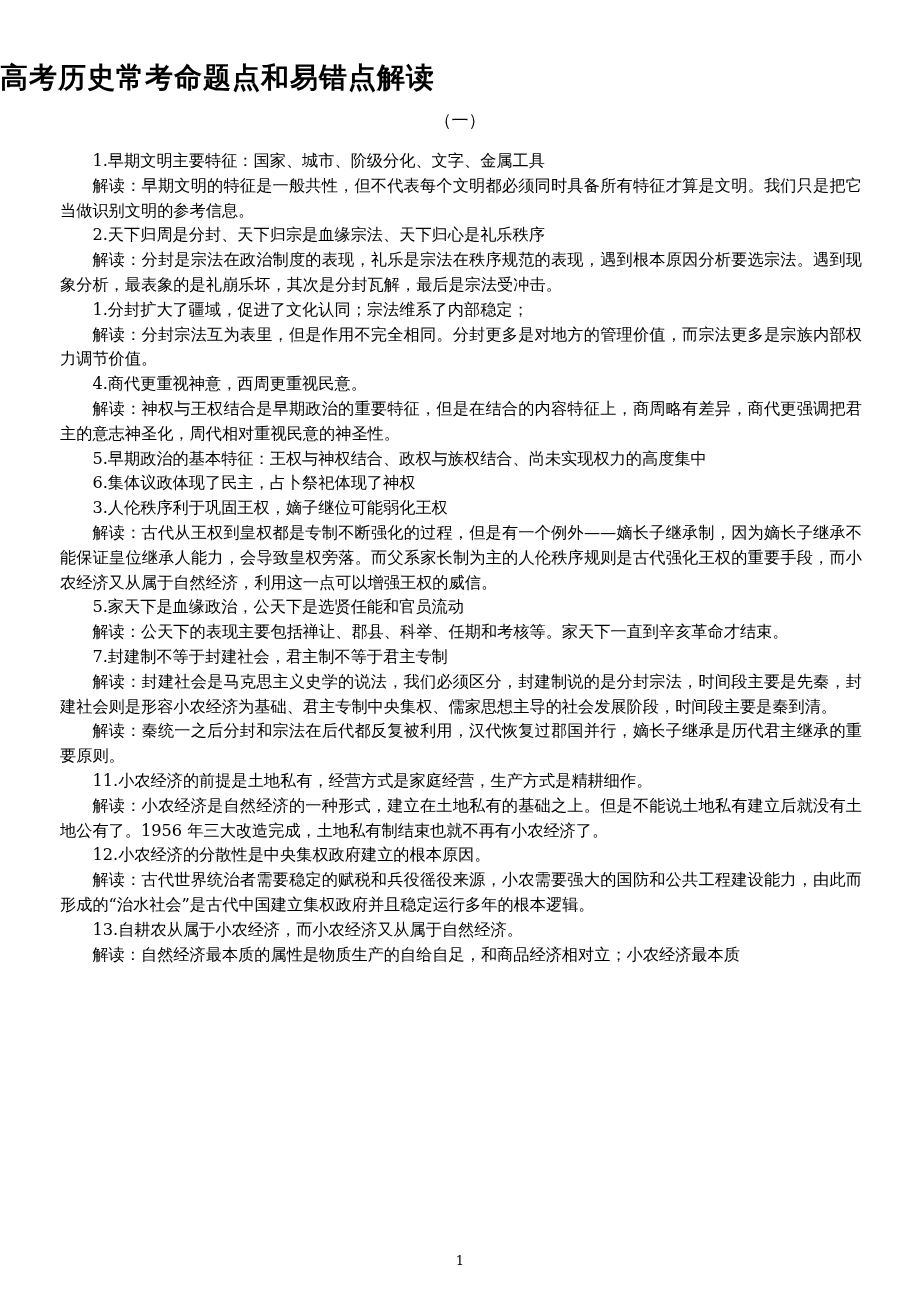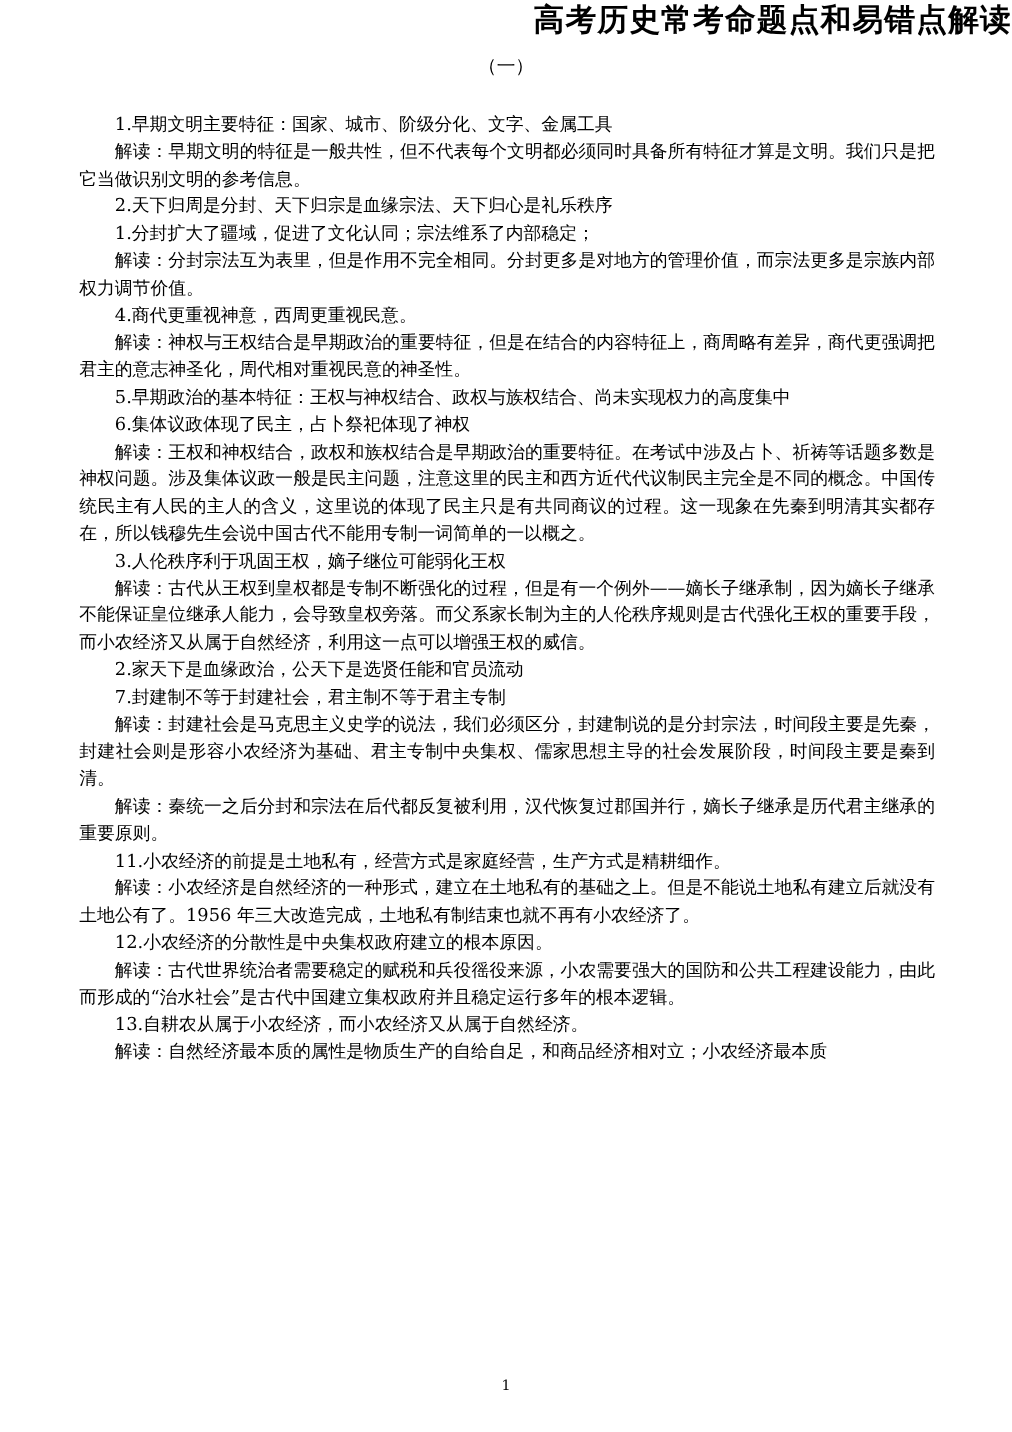--- a/index.html
+++ b/index.html
@@ -16,38 +16,39 @@
   }
   .page {
     position: relative;
     width: 920px;
     height: 1302px;
     box-sizing: border-box;
     padding: 0;
   }
   .doc-title {
     margin: 0;
-    text-align: right;
+    padding-top: 60px;
+    text-align: left;
     font-size: 28px;
     font-weight: bold;
     letter-spacing: 1px;
     line-height: 1.25;
     font-family: "DejaVu Sans", "Liberation Sans", sans-serif;
   }
   .doc-subtitle {
     margin: 0;
     padding-top: 14px;
     text-align: center;
     font-size: 17px;
     font-weight: normal;
     line-height: 1.3;
     font-family: "DejaVu Serif", "Liberation Serif", serif;
   }
   .body-block {
-    margin: 12px;
+    margin: 0;
     padding: 18px 58px 0 60px;
   }
   p.para {
     margin: 0;
     font-size: 16.2px;
     line-height: 24.8px;
     text-align: justify;
     text-justify: inter-ideograph;
     text-indent: 2em;
     word-break: break-all;
@@ -68,30 +69,31 @@
 <div class="page">
 
   <h1 class="doc-title">高考历史常考命题点和易错点解读</h1>
 
   <div class="doc-subtitle">（一）</div>
 
   <div class="body-block">
       <p class="para">1.早期文明主要特征：国家、城市、阶级分化、文字、金属工具</p>
       <p class="para">解读：早期文明的特征是一般共性，但不代表每个文明都必须同时具备所有特征才算是文明。我们只是把它当做识别文明的参考信息。</p>
       <p class="para">2.天下归周是分封、天下归宗是血缘宗法、天下归心是礼乐秩序</p>
+      <p class="para">解读：分封是宗法在政治制度的表现，礼乐是宗法在秩序规范的表现，遇到根本原因分析要选宗法。遇到现象分析，最表象的是礼崩乐坏，其次是分封瓦解，最后是宗法受冲击。</p>
       <p class="para">1.分封扩大了疆域，促进了文化认同；宗法维系了内部稳定；</p>
       <p class="para">解读：分封宗法互为表里，但是作用不完全相同。分封更多是对地方的管理价值，而宗法更多是宗族内部权力调节价值。</p>
       <p class="para">4.商代更重视神意，西周更重视民意。</p>
       <p class="para">解读：神权与王权结合是早期政治的重要特征，但是在结合的内容特征上，商周略有差异，商代更强调把君主的意志神圣化，周代相对重视民意的神圣性。</p>
       <p class="para">5.早期政治的基本特征：王权与神权结合、政权与族权结合、尚未实现权力的高度集中</p>
       <p class="para">6.集体议政体现了民主，占卜祭祀体现了神权</p>
-      <p class="para">解读：王权和神权结合，政权和族权结合是早期政治的重要特征。在考试中涉及占卜、祈祷等话题多数是神权问题。涉及集体议政一般是民主问题，注意这里的民主和西方近代代议制民主完全是不同的概念。中国传统民主有人民的主人的含义，这里说的体现了民主只是有共同商议的过程。这一现象在先秦到明清其实都存在，所以钱穆先生会说中国古代不能用专制一词简单的一以概之。</p>
       <p class="para">3.人伦秩序利于巩固王权，嫡子继位可能弱化王权</p>
       <p class="para">解读：古代从王权到皇权都是专制不断强化的过程，但是有一个例外——嫡长子继承制，因为嫡长子继承不能保证皇位继承人能力，会导致皇权旁落。而父系家长制为主的人伦秩序规则是古代强化王权的重要手段，而小农经济又从属于自然经济，利用这一点可以增强王权的威信。</p>
-      <p class="para">2.家天下是血缘政治，公天下是选贤任能和官员流动</p>
+      <p class="para">5.家天下是血缘政治，公天下是选贤任能和官员流动</p>
+      <p class="para">解读：公天下的表现主要包括禅让、郡县、科举、任期和考核等。家天下一直到辛亥革命才结束。</p>
       <p class="para">7.封建制不等于封建社会，君主制不等于君主专制</p>
       <p class="para">解读：封建社会是马克思主义史学的说法，我们必须区分，封建制说的是分封宗法，时间段主要是先秦，封建社会则是形容小农经济为基础、君主专制中央集权、儒家思想主导的社会发展阶段，时间段主要是秦到清。</p>
       <p class="para">解读：秦统一之后分封和宗法在后代都反复被利用，汉代恢复过郡国并行，嫡长子继承是历代君主继承的重要原则。</p>
       <p class="para">11.小农经济的前提是土地私有，经营方式是家庭经营，生产方式是精耕细作。</p>
       <p class="para">解读：小农经济是自然经济的一种形式，建立在土地私有的基础之上。但是不能说土地私有建立后就没有土地公有了。1956 年三大改造完成，土地私有制结束也就不再有小农经济了。</p>
       <p class="para">12.小农经济的分散性是中央集权政府建立的根本原因。</p>
       <p class="para">解读：古代世界统治者需要稳定的赋税和兵役徭役来源，小农需要强大的国防和公共工程建设能力，由此而形成的“治水社会”是古代中国建立集权政府并且稳定运行多年的根本逻辑。</p>
       <p class="para">13.自耕农从属于小农经济，而小农经济又从属于自然经济。</p>
       <p class="para">解读：自然经济最本质的属性是物质生产的自给自足，和商品经济相对立；小农经济最本质</p>
     </div>

